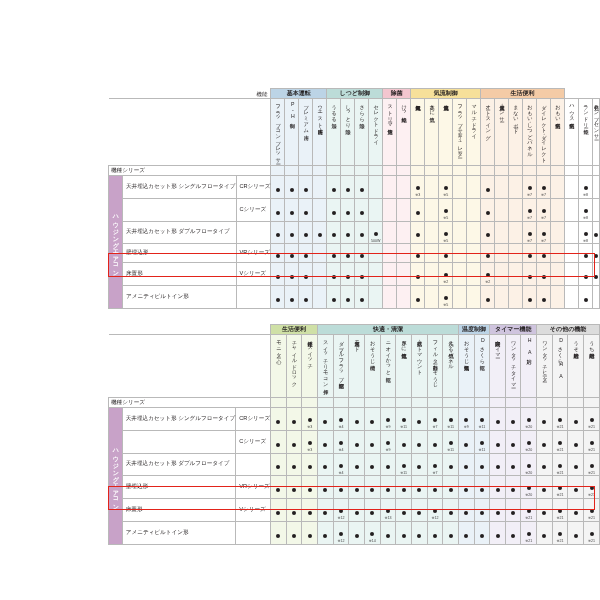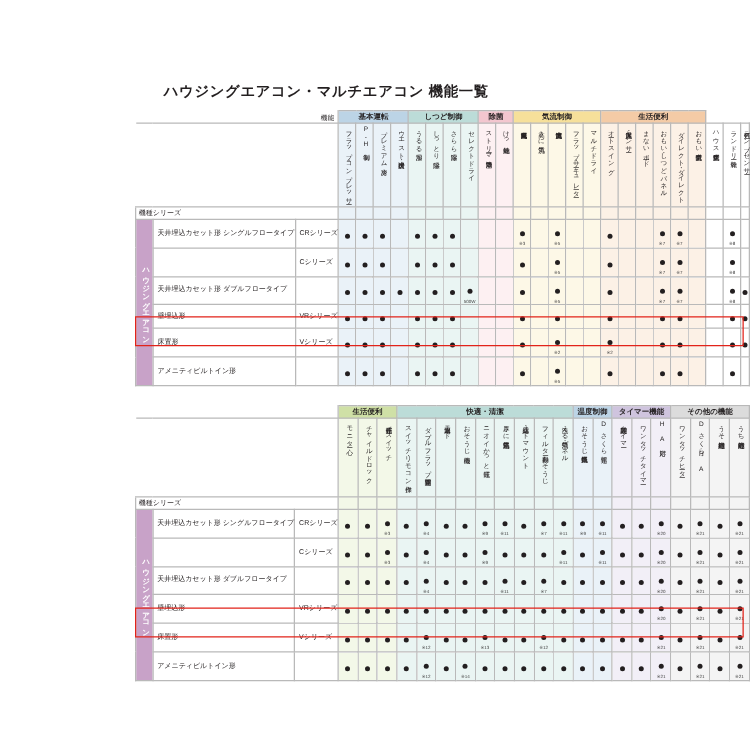--- a/index.html
+++ b/index.html
@@ -92,21 +92,20 @@
   .b-orange{background:#fcf1e6;}
   .b-green{background:#f3f8e8;}
   .b-purple{background:#f2eff7;}
   .b-gray{background:#f4f4f4;}
 </style>
 </head>
 <body>
 
 <div class="page">
 
-  <div class="title">ハウジングエアコン・マルチエアコン 機能一覧</div>
 
   <table id="t1">
     <colgroup>
       <col style="width:14px">
         <col style="width:48px">
         <col style="width:32px">
       <col style="width:14px">
         <col style="width:14px">
         <col style="width:14px">
         <col style="width:14px">

